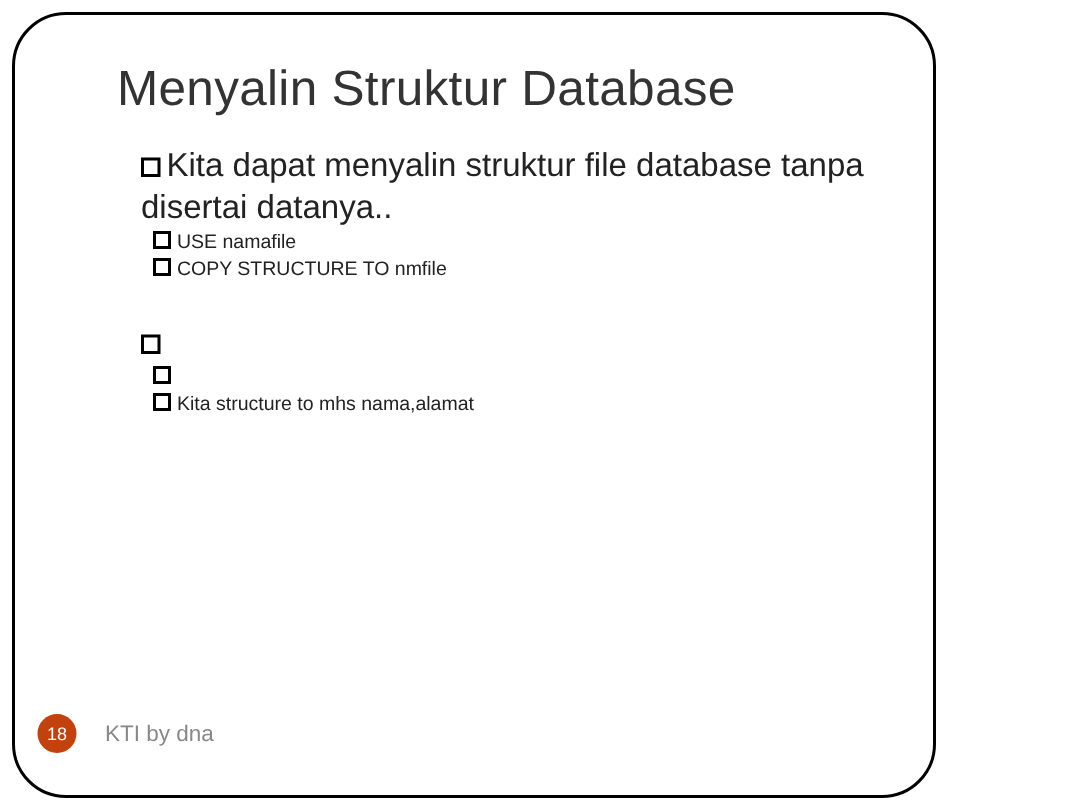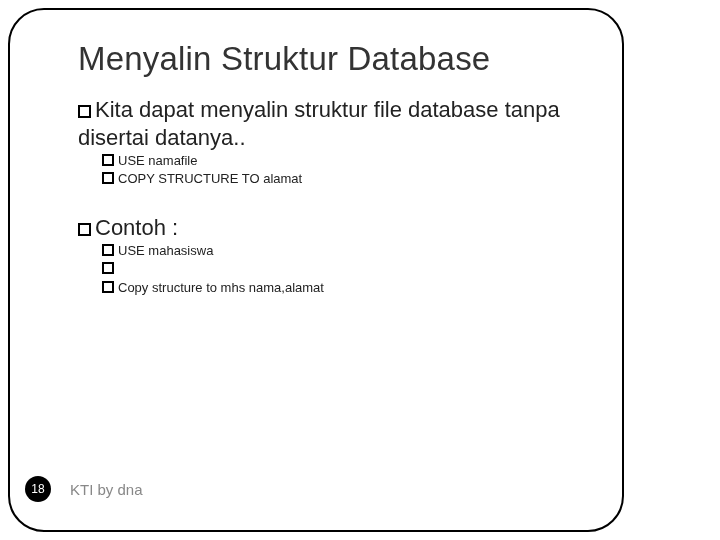--- a/index.html
+++ b/index.html
@@ -34,21 +34,21 @@
     right: 40px;
   }
   .title {
     font-size: 33px;
     margin: 0 0 18px 0;
     font-weight: normal;
     color: #333;
     letter-spacing: 0.2px;
   }
   .lvl1 {
-    margin: 4px 0 2px 0;
+    margin: 4px 0 2px 16px;
     font-size: 22px;
     line-height: 1.25;
   }
   .lvl2 {
     margin: 2px 0 2px 24px;
     font-size: 13px;
     line-height: 1.25;
   }
   .bullet-sq {
     display: inline-block;
@@ -68,21 +68,21 @@
   .gap {
     height: 20px;
   }
   .page-num {
     position: absolute;
     left: 25px;
     bottom: 38px;
     width: 26px;
     height: 26px;
     border-radius: 50%;
-    background: #000000;
+    background: #c2410c;
     color: #fff;
     font-size: 12px;
     line-height: 26px;
     text-align: center;
   }
   .footer {
     position: absolute;
     left: 70px;
     bottom: 42px;
     font-size: 15px;
@@ -98,34 +98,31 @@
   <div class="content">
     <h1 class="title">Menyalin Struktur Database</h1>
 
     <div class="lvl1">
       <span class="bullet-sq"></span><span>Kita dapat menyalin struktur file database tanpa disertai datanya..</span>
     </div>
     <div class="lvl2">
       <span class="bullet-sq sm"></span><span>USE namafile</span>
     </div>
     <div class="lvl2">
-      <span class="bullet-sq sm"></span><span>COPY STRUCTURE TO alamat</span>
+      <span class="bullet-sq sm"></span><span>COPY STRUCTURE TO nmfile</span>
     </div>
 
     <div class="gap"></div>
 
     <div class="lvl1">
-      <span class="bullet-sq"></span><span>Contoh :</span>
-    </div>
-    <div class="lvl2">
-      <span class="bullet-sq sm"></span><span>USE mahasiswa</span>
+      <span class="bullet-sq"></span>
     </div>
     <div class="lvl2">
       <span class="bullet-sq sm"></span>
     </div>
     <div class="lvl2">
-      <span class="bullet-sq sm"></span><span>Copy structure to mhs nama,alamat</span>
+      <span class="bullet-sq sm"></span><span>Kita structure to mhs nama,alamat</span>
     </div>
   </div>
 
   <div class="page-num">18</div>
   <div class="footer">KTI by dna</div>
 </div>
 
 </body></html>

